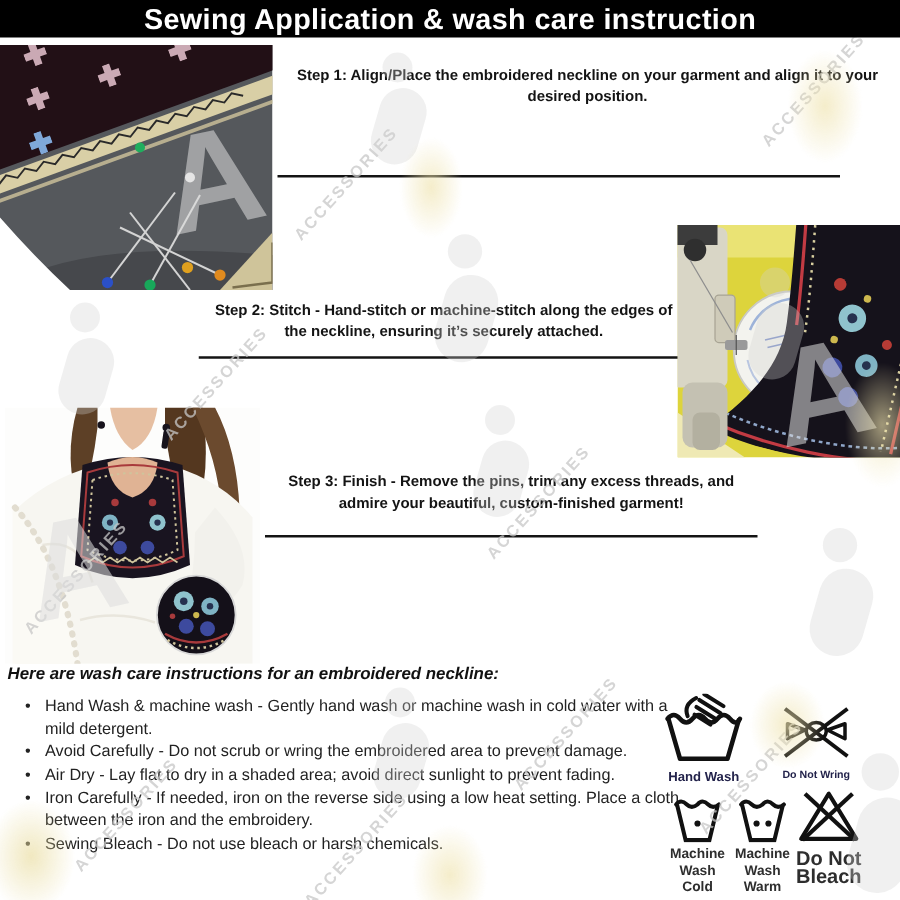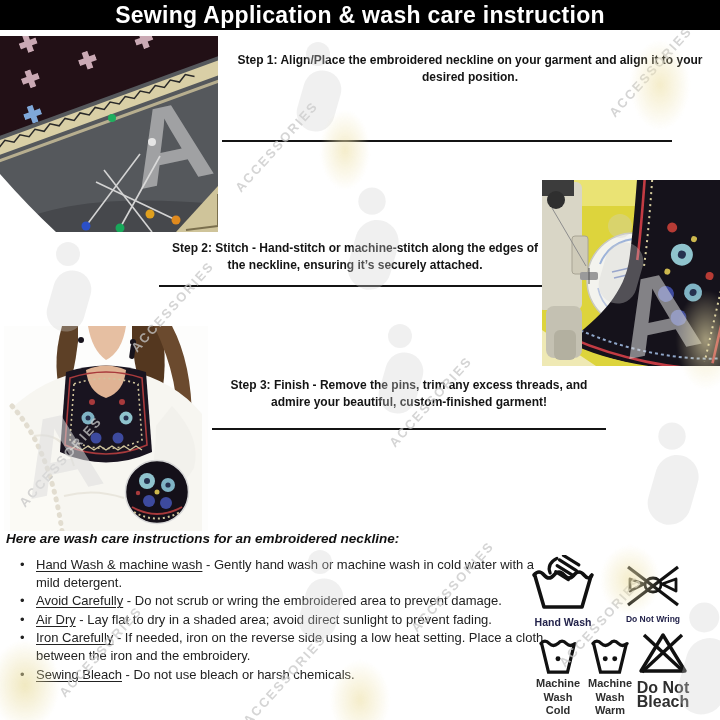--- a/index.html
+++ b/index.html
@@ -24,21 +24,21 @@
   .photo{position:absolute;z-index:5;}
   .photo svg{display:block;}
   .inset{position:absolute;left:124px;top:459px;width:66px;height:66px;z-index:6;}
   
   .wc-head{position:absolute;left:6px;top:531px;width:520px;font-size:13.5px;
            font-weight:bold;font-style:italic;color:#111;z-index:10;}
   .wc-list{position:absolute;left:6px;top:556px;width:512px;z-index:10;margin:0;
            padding:0 0 0 30px;list-style:none;font-size:13px;color:#222;line-height:17.6px;}
   .wc-list li{position:relative;margin:0 0 1px 0;}
   .wc-list li::before{content:"•";position:absolute;left:-16px;top:0;color:#222;}
-  .wc-lead{text-decoration:underline;text-underline-offset:2px;}
+  .wc-lead{text-underline-offset:2px;}
   .care{position:absolute;z-index:10;display:flex;flex-direction:column;align-items:center;}
   .care .lbl{text-align:center;white-space:pre-line;}
   .lbl-navy{color:#23234b;font-weight:bold;}
   .lbl-dark{color:#2e2e2e;font-weight:bold;}
   .c-hand{left:528px;top:555px;width:70px;} .c-hand .lbl{font-size:10.5px;margin-top:5px;}
   .c-wring{left:620px;top:562px;width:66px;} .c-wring .lbl{font-size:8.5px;margin-top:4px;}
   .c-cold{left:536px;top:636px;width:44px;} .c-cold .lbl{font-size:11px;margin-top:3px;line-height:13.5px;}
   .c-warm{left:588px;top:636px;width:44px;} .c-warm .lbl{font-size:11px;margin-top:3px;line-height:13.5px;}
   .c-bleach{left:636px;top:631px;width:54px;} .c-bleach .lbl{font-size:16px;margin-top:6px;line-height:13.5px;}
   

